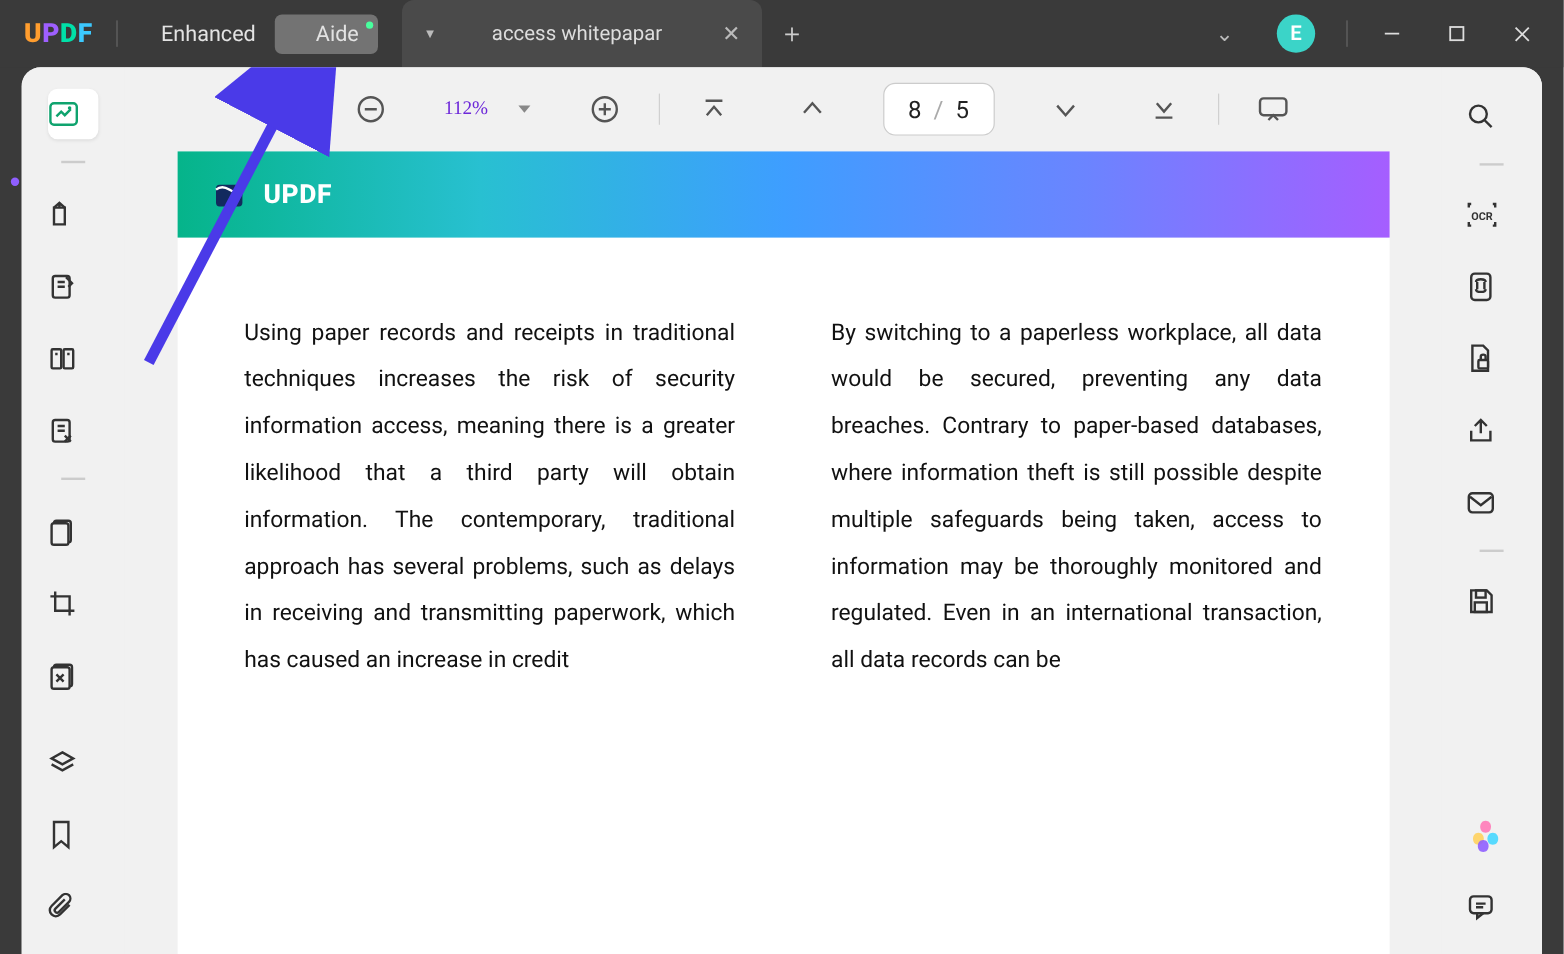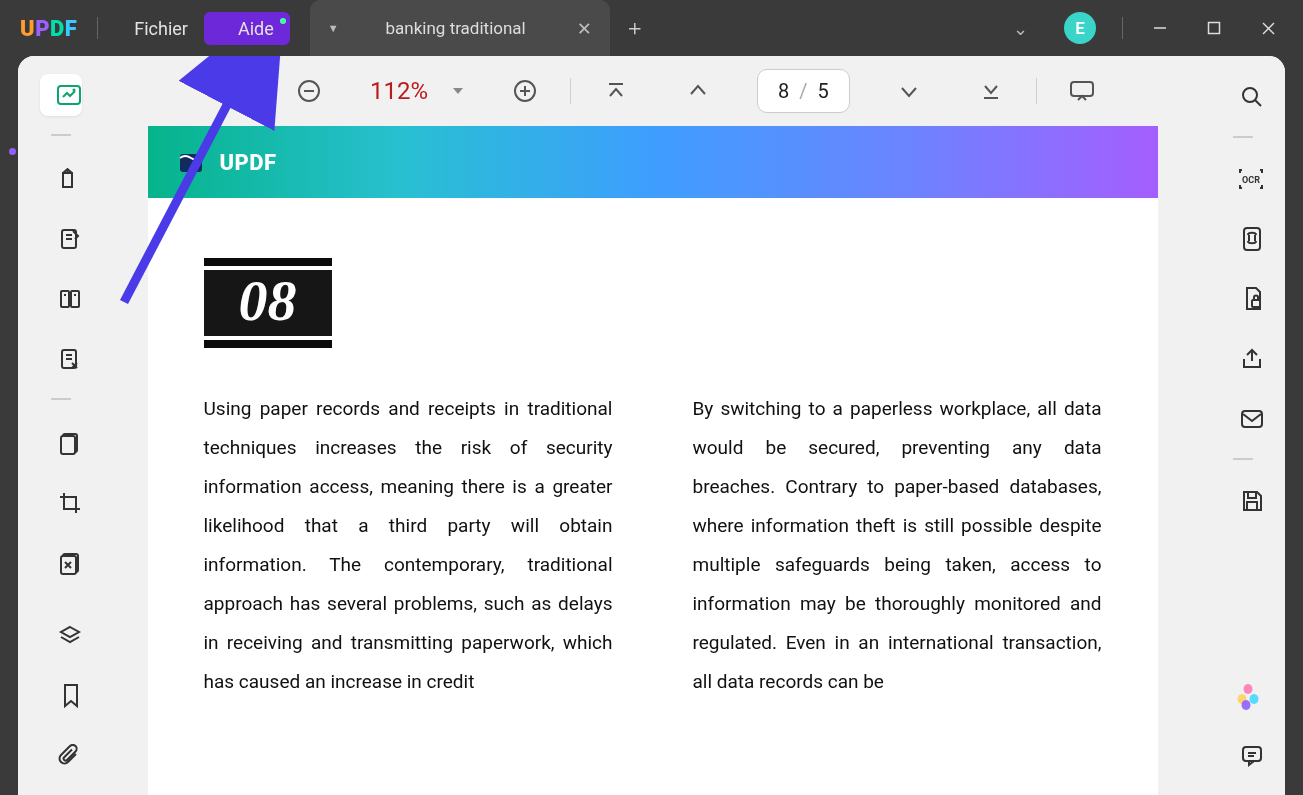--- a/index.html
+++ b/index.html
@@ -37,21 +37,21 @@
   }
   .menu-item {
     font-size: 18px;
     color: #e3e3e3;
     padding: 6px 16px;
     border-radius: 6px;
     cursor: pointer;
     position: relative;
   }
   .menu-item.active {
-    background: #6d28d9;
+    background: #737373;
     padding-left: 34px;
   }
   .menu-item .dot {
     position: absolute;
     right: 4px;
     top: 6px;
     width: 6px;
     height: 6px;
     border-radius: 50%;
     background: #48ff9e;
@@ -159,21 +159,21 @@
     align-items: center;
     padding-top: 18px;
     gap: 0;
   }
   .rail-btn {
     width: 42px;
     height: 42px;
     border-radius: 8px;
     display: flex;
     align-items: center;
-    justify-content: flex-end;
+    justify-content: flex-start;
     margin-bottom: 18px;
     cursor: pointer;
     color: #444;
   }
   .rail-btn.active {
     background: #fff;
     box-shadow: 0 1px 3px rgba(0,0,0,0.08);
   }
   .rail-btn.active svg { stroke: #0fa36e; }
   .rail-btn.active svg rect { stroke: #0fa36e; }
@@ -217,23 +217,24 @@
     width: 34px;
     height: 34px;
     display: flex;
     align-items: center;
     justify-content: center;
     cursor: pointer;
     border-radius: 6px;
   }
   .tb-ic svg { stroke: #555; stroke-width: 2; fill: none; }
   .zoom-txt {
-    font-size: 24px;
-    color: #b91c1c;
+    font-size: 16px;
+    color: #6d28d9;
     padding: 0 6px;
+    font-family: Liberation Serif, serif;
   }
   .tb-sep {
     width: 1px;
     height: 26px;
     background: #d0d0d0;
     margin: 0 14px;
   }
   .page-box {
     background: #fff;
     border: 1px solid #ccc;
@@ -338,26 +339,26 @@
   .col { flex: 1; text-align: justify; }
 </style>
 </head>
 <body>
 
 <div class="title-bar">
   <div class="logo">
     <span>U</span><span>P</span><span>D</span><span>F</span>
   </div>
   <div class="v-sep"></div>
-  <div class="menu-item"><span>Fichier</span></div>
+  <div class="menu-item"><span>Enhanced</span></div>
   <div class="menu-item active"><span>Aide</span><span class="dot"></span></div>
   <div class="tabs">
     <div class="tab">
       <span class="dd">▼</span>
-      <span class="tab-title">banking traditional</span>
+      <span class="tab-title">access whitepapar</span>
       <span class="close">✕</span>
     </div>
     <div class="new-tab">＋</div>
   </div>
   <div class="title-spacer"></div>
   <div class="win-ctrls">
     <div class="chev">⌄</div>
     <div class="avatar">
         <span>E</span>
       </div>
@@ -541,25 +542,20 @@
         <div class="banner">
           <div class="banner-ic">
             <svg width="28" height="28" viewBox="0 0 28 28">
                 <rect x="3" y="6" width="22" height="18" rx="3" fill="#122a5e"></rect>
                 <path d="M3 10 Q8 6 14 10 Q20 14 25 10" stroke="#fff" stroke-width="2" fill="none"></path>
               </svg>
           </div>
           <span class="banner-txt">UPDF</span>
         </div>
         <div class="doc-body">
-          <div class="chapnum">
-            <div class="bar"></div>
-            <div class="box">08</div>
-            <div class="bar2"></div>
-          </div>
           <div class="cols">
             <div class="col">Using paper records and receipts in traditional techniques increases the risk of security information access, meaning there is a greater likelihood that a third party will obtain information. The contemporary, traditional approach has several problems, such as delays in receiving and transmitting paperwork, which has caused an increase in credit</div>
             <div class="col">By switching to a paperless workplace, all data would be secured, preventing any data breaches. Contrary to paper-based databases, where information theft is still possible despite multiple safeguards being taken, access to information may be thoroughly monitored and regulated. Even in an international transaction, all data records can be</div>
           </div>
         </div>
       </div>
     </div>
   </div>
 
   <div class="right-rail">

